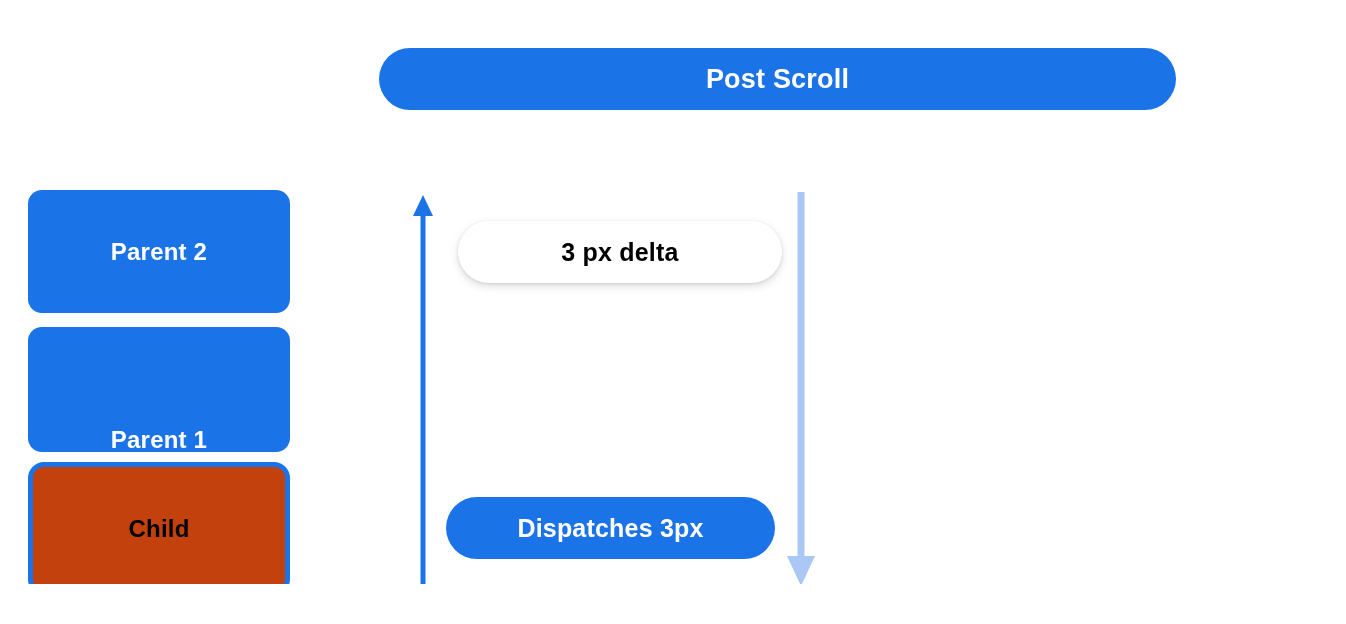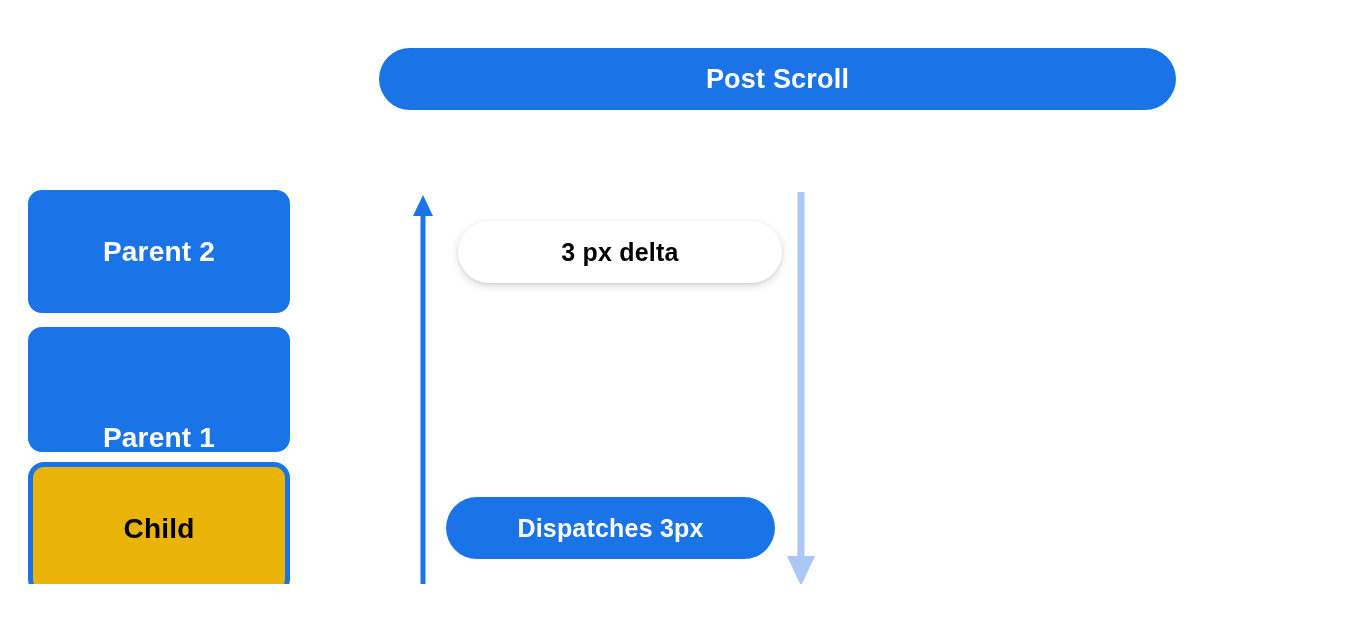--- a/index.html
+++ b/index.html
@@ -46,33 +46,33 @@
     position: absolute;
     left: 28px;
     width: 262px;
     border-radius: 14px;
     display: flex;
     align-items: center;
     justify-content: center;
     box-sizing: border-box;
   }
   .box .label {
-    font-size: 28px;
+    font-size: 24px;
     font-weight: bold;
     line-height: 1;
     letter-spacing: 0.2px;
   }
   .box-filled {
     background: #1b73e8;
   }
   .box-filled .label {
     color: #ffffff;
   }
   .box-outlined {
-    background: #eab308;
+    background: #c2410c;
     border: 5px solid #1b73e8;
     border-radius: 16px;
   }
   .box-outlined .label {
     color: #000000;
   }
 
   #box-parent2 { top: 190px; height: 123px; }
   #box-parent1 { top: 327px; height: 125px; align-items: flex-end; }
   #box-child   { top: 462px; height: 133px; }

